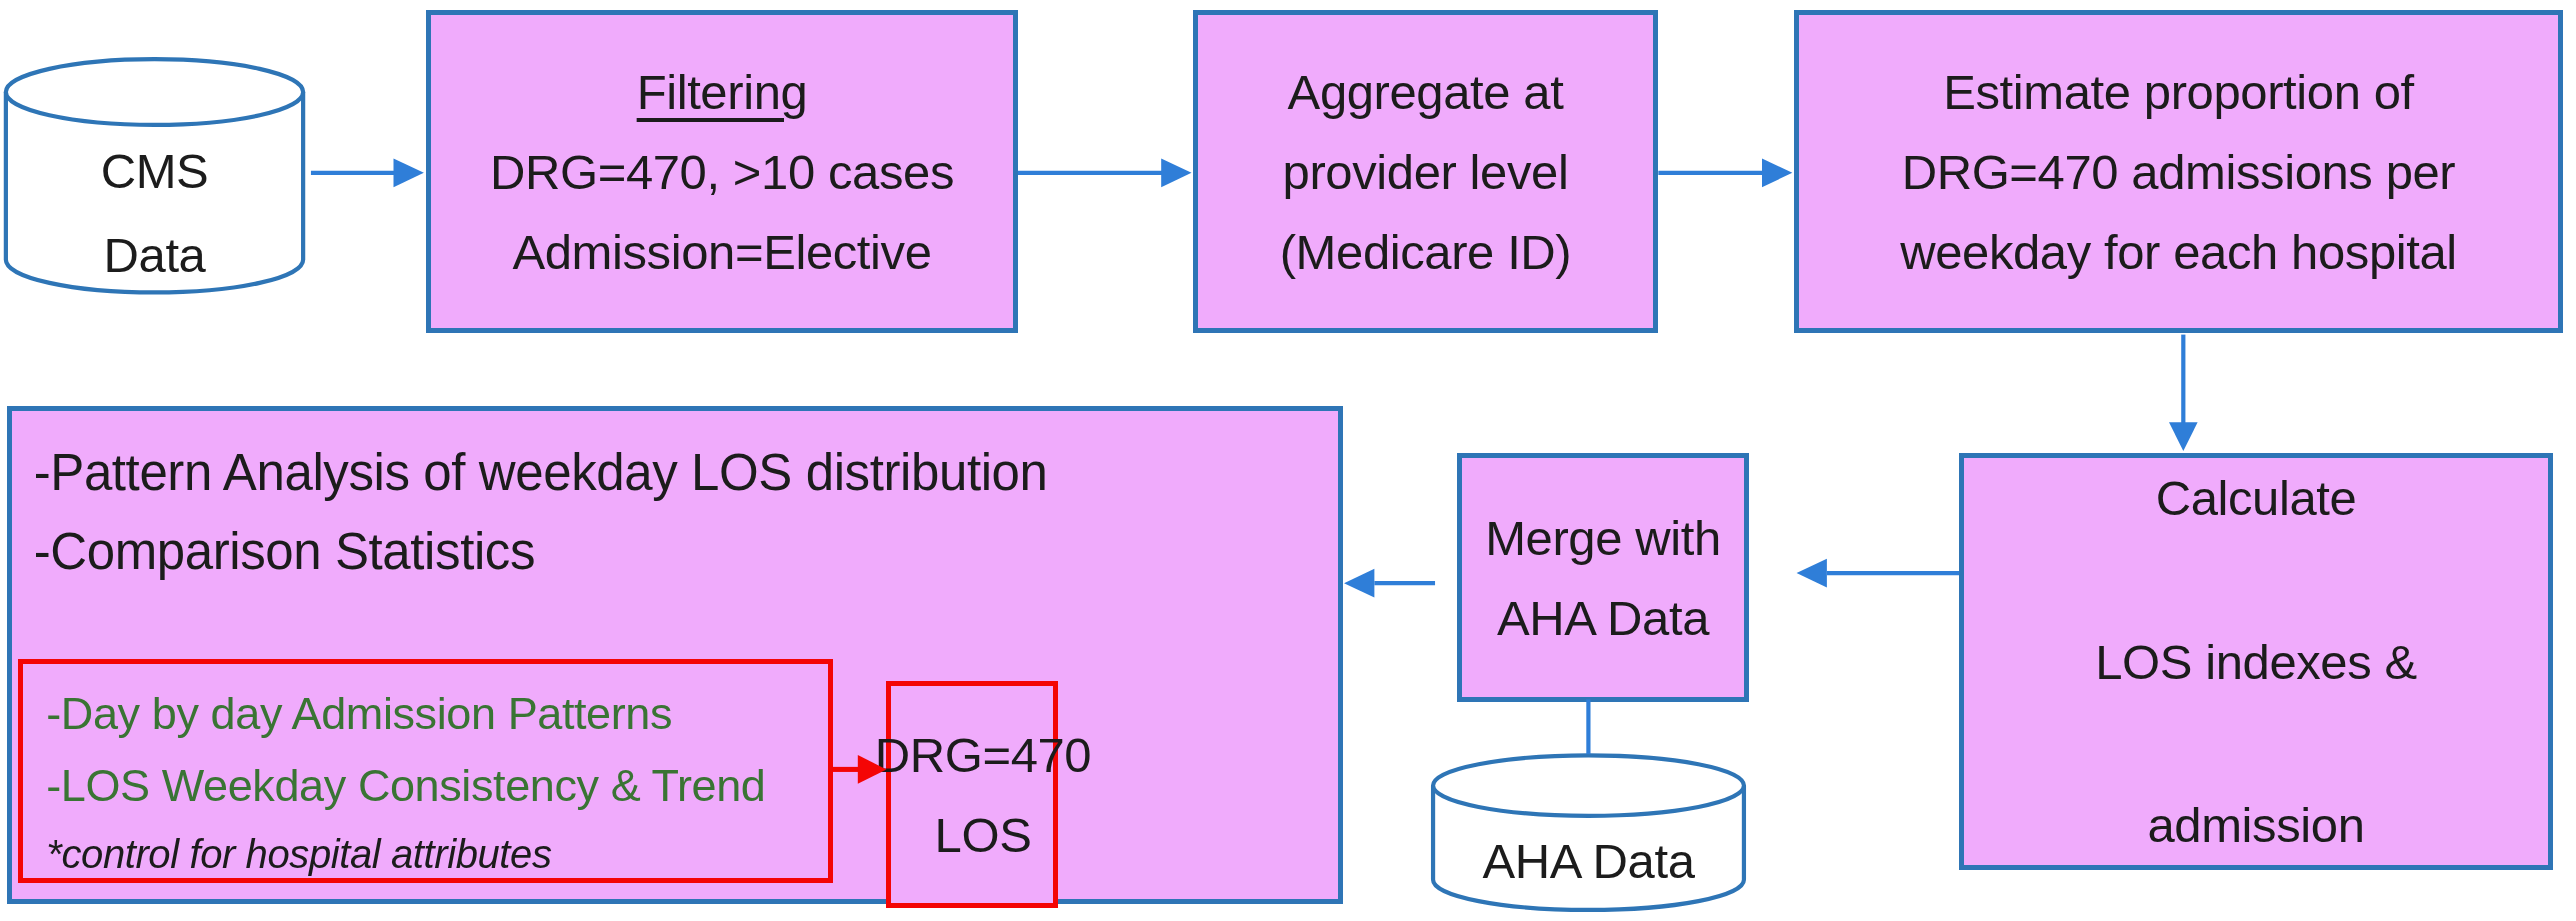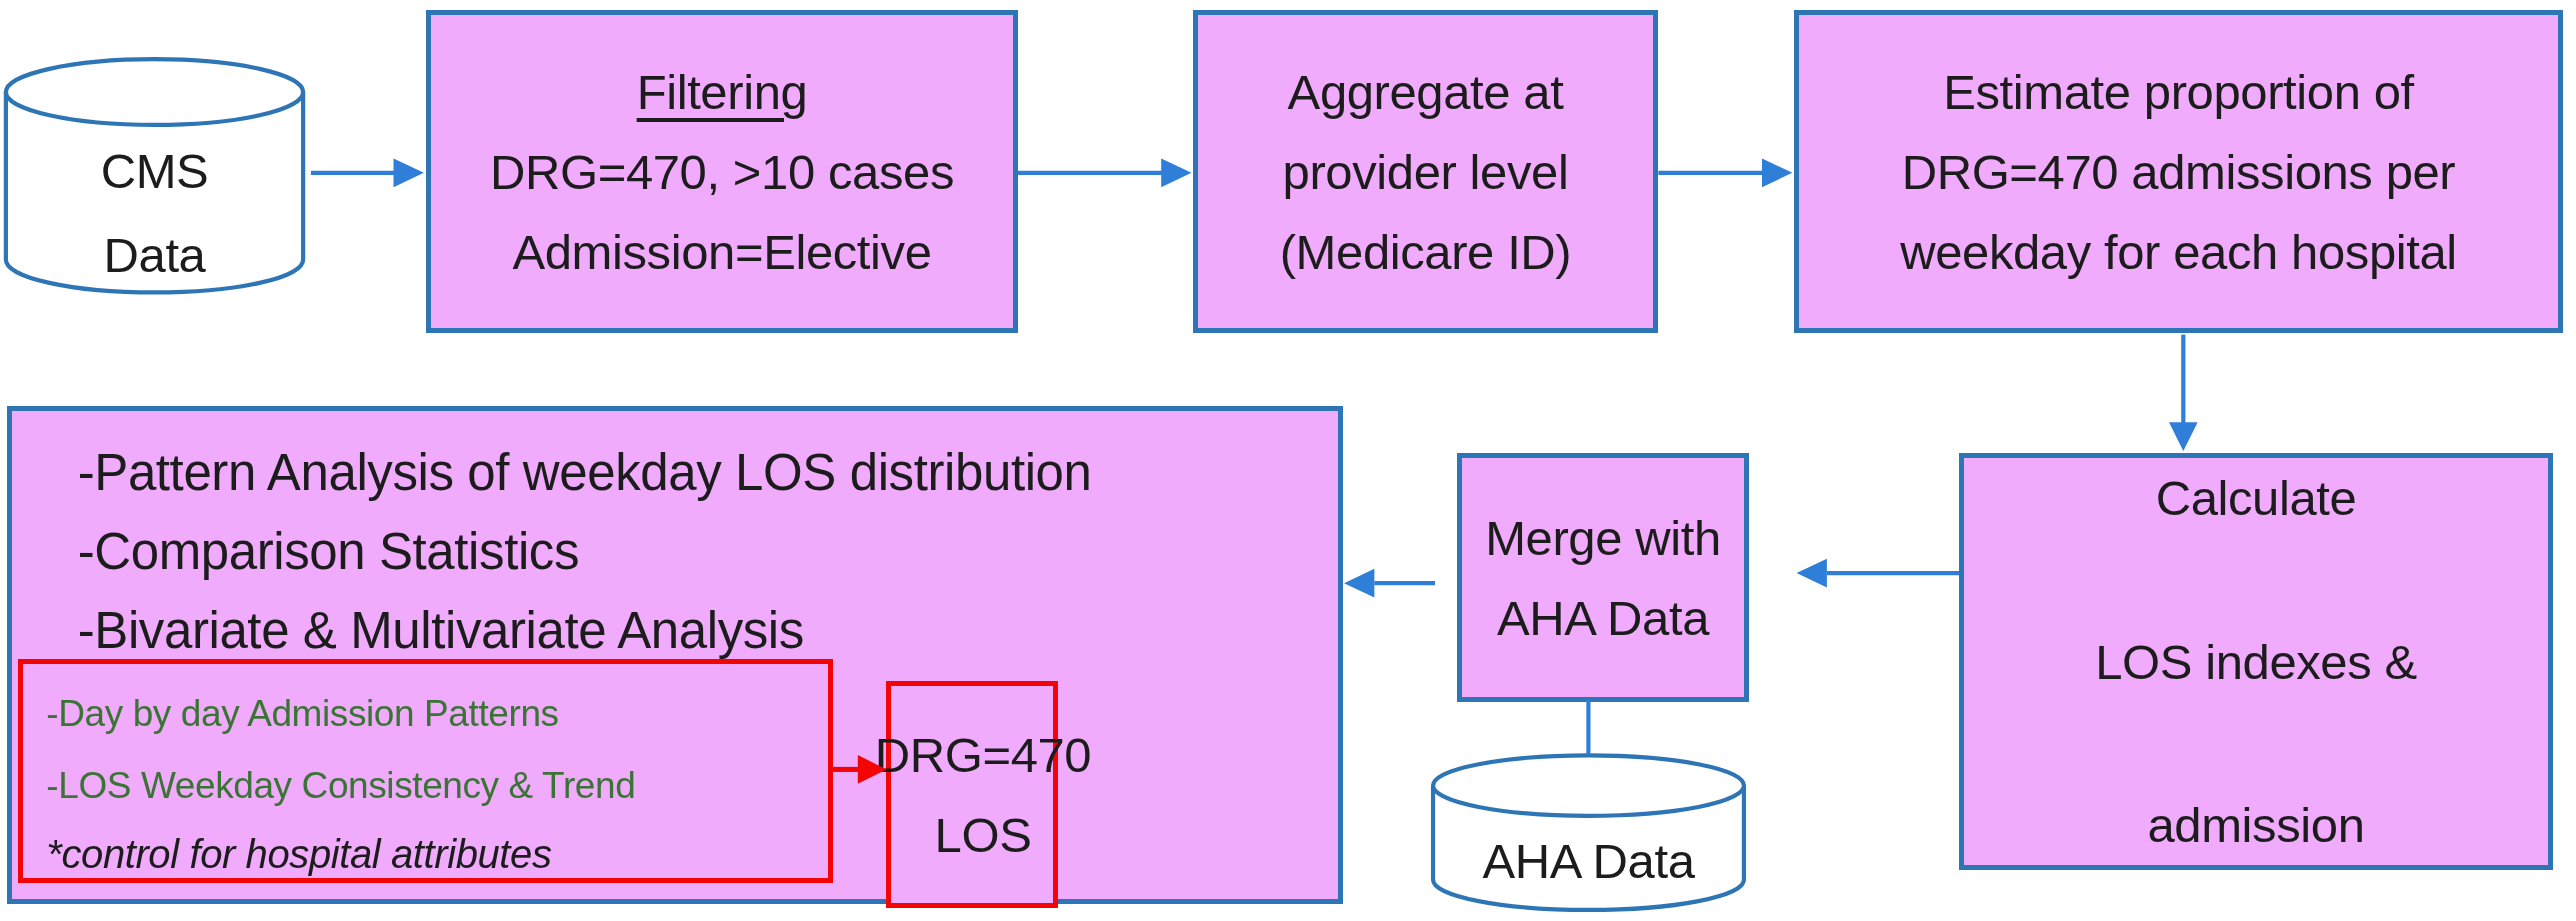--- a/index.html
+++ b/index.html
@@ -16,22 +16,22 @@
     font-family:"Liberation Sans","DejaVu Sans",sans-serif;
     color:var(--text-black);letter-spacing:-0.4px;overflow:hidden;
   }
   .node{position:absolute;box-sizing:border-box;background:#f0abfc;}
   .bluebox{border:5px solid var(--border-blue);}
   .redbox{border:5px solid var(--accent-red);}
   .center-text{display:flex;flex-direction:column;justify-content:center;align-items:center;text-align:center;}
   .box-line{font-size:49px;line-height:80px;white-space:nowrap;}
   .u{text-decoration:underline;text-decoration-thickness:4.2px;text-underline-offset:9.3px;}
   .analysis-pad{padding:22px 8.4px 0 22px;}
-  .analysis-line{font-size:51px;line-height:79px;white-space:nowrap;margin-left:44px;}
-  .green-line{font-size:37px;line-height:72px;color:var(--text-green);white-space:nowrap;}
+  .analysis-line{font-size:51px;line-height:79px;white-space:nowrap;}
+  .green-line{font-size:45px;line-height:72px;color:var(--text-green);white-space:nowrap;}
   .note-line{font-size:40px;line-height:64px;font-style:italic;white-space:nowrap;}
   .highlight-pad{padding:13.5px 8.4px 0 23.6px;}
   .cyl-label{position:absolute;width:100%;text-align:center;font-size:49px;line-height:84px;}
   svg.shape{position:absolute;left:0;top:0;}
   .overlay{position:absolute;left:0;top:0;pointer-events:none;}
 </style>
 </head>
 <body>
 
 <div class="canvas">
@@ -61,21 +61,20 @@
 
   <div class="node bluebox center-text" style="left:1794px;top:10px;width:769px;height:323px;">
     <div class="box-line">Estimate proportion of</div>
     <div class="box-line">DRG=470 admissions per</div>
     <div class="box-line">weekday for each hospital</div>
   </div>
 
   <div class="node bluebox analysis-pad" style="left:6.7px;top:406px;width:1336px;height:498px;">
     <div class="analysis-line">-Pattern Analysis of weekday LOS distribution</div>
     <div class="analysis-line">-Comparison Statistics</div>
-    <div class="analysis-line">-Bivariate &amp; Multivariate Analysis</div>
   </div>
 
   <div class="node redbox highlight-pad" style="left:17.7px;top:659px;width:815px;height:224px;">
     <div class="green-line">-Day by day Admission Patterns</div>
     <div class="green-line">-LOS Weekday Consistency &amp; Trend</div>
     <div class="note-line">*control for hospital attributes</div>
   </div>
 
   <div class="node redbox center-text" style="left:886px;top:681px;width:172px;height:227px;padding-left:22px;">
     <div class="box-line">DRG=470</div>

